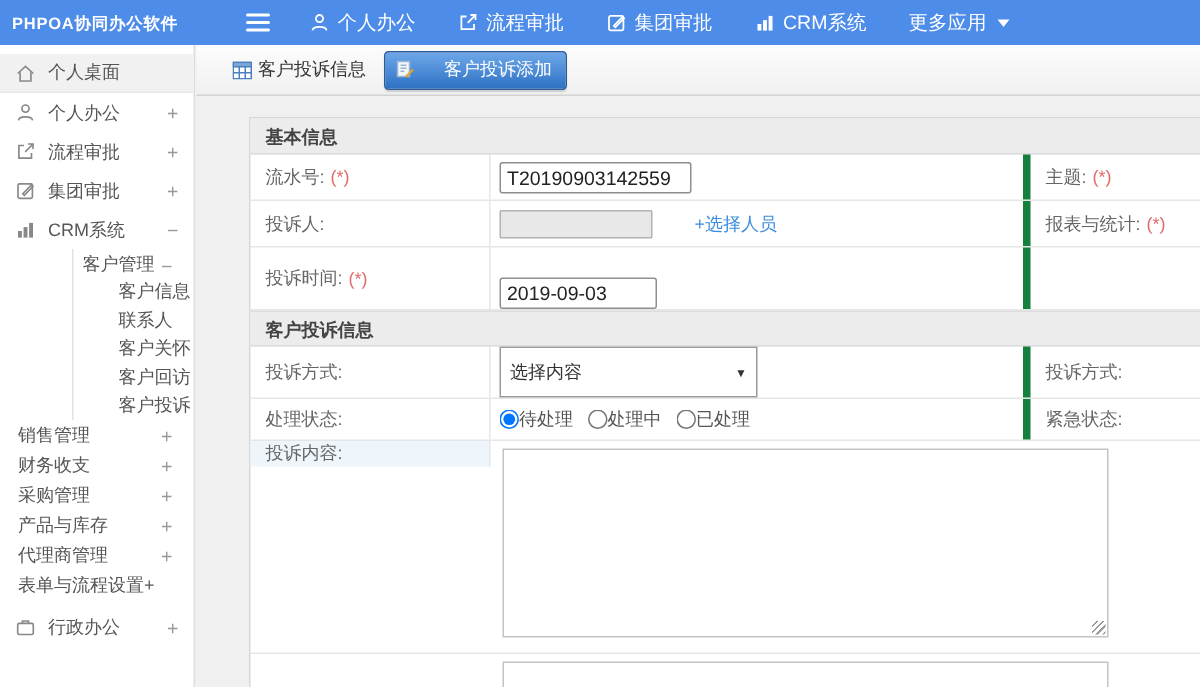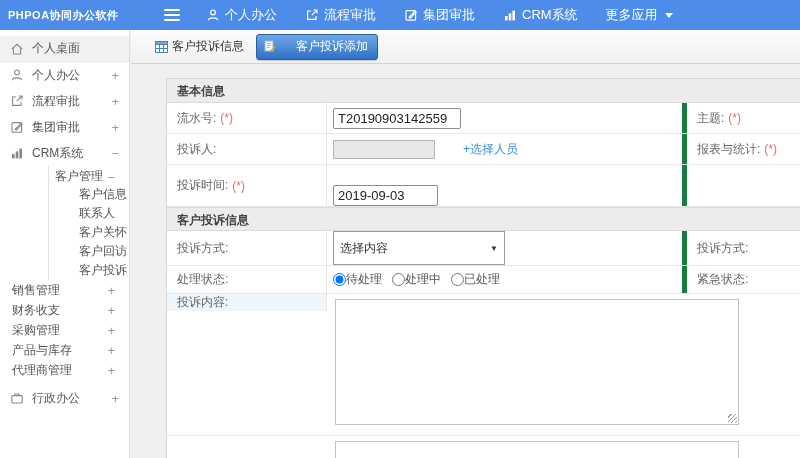--- a/index.html
+++ b/index.html
@@ -217,20 +217,23 @@
     <span class="s-exp">+</span>
   </div>
   <div class="s-l2">
     <span>产品与库存</span>
     <span class="s-exp">+</span>
   </div>
   <div class="s-l2">
     <span>代理商管理</span>
     <span class="s-exp">+</span>
   </div>
+  <div class="s-l2">
+    <span>表单与流程设置+</span>
+  </div>
   <div class="s-item s-last">
     <span class="s-ic">
       <svg width="14" height="14" viewBox="0 0 14 14" fill="none" stroke="#888" stroke-width="1.1">
         <rect x="1.8" y="4.6" width="10.4" height="7.4" rx="1"></rect>
           <path d="M5 4.6V3h4v1.6"></path>
         </svg>
       </span>
     <span>行政办公</span>
     <span class="s-exp">+</span>
   </div>

